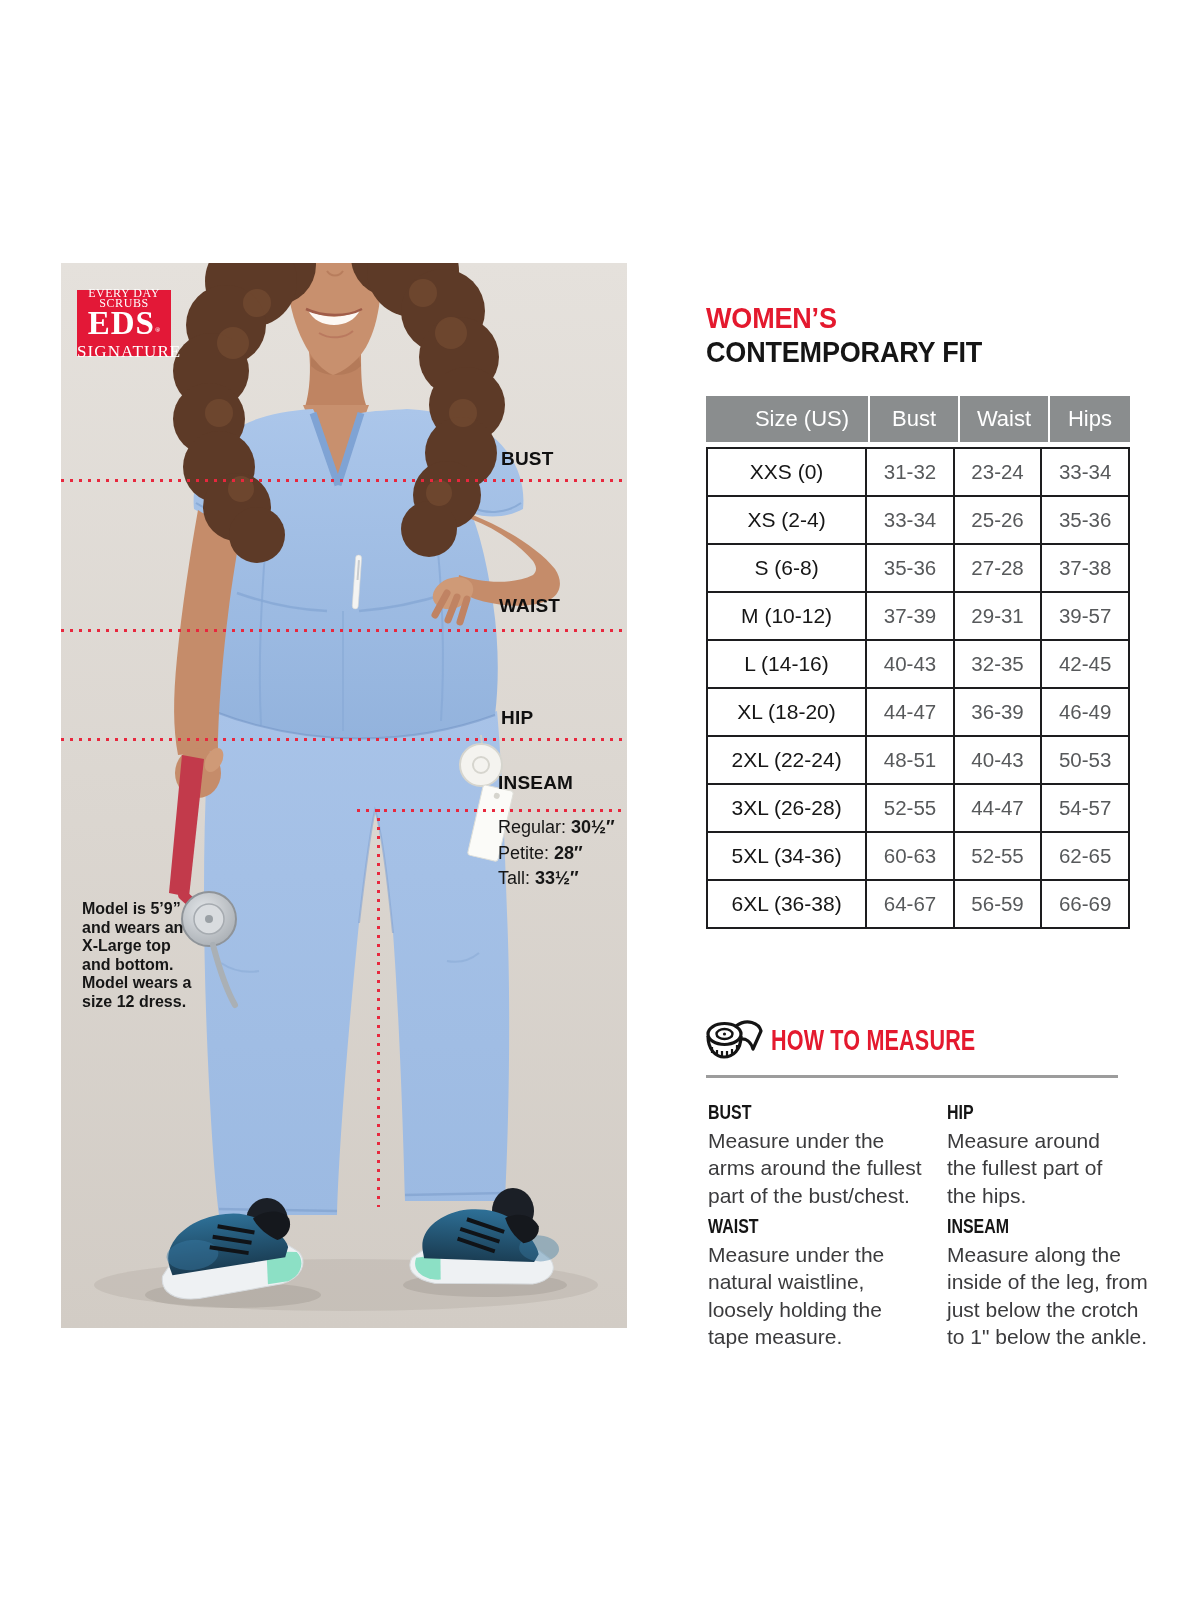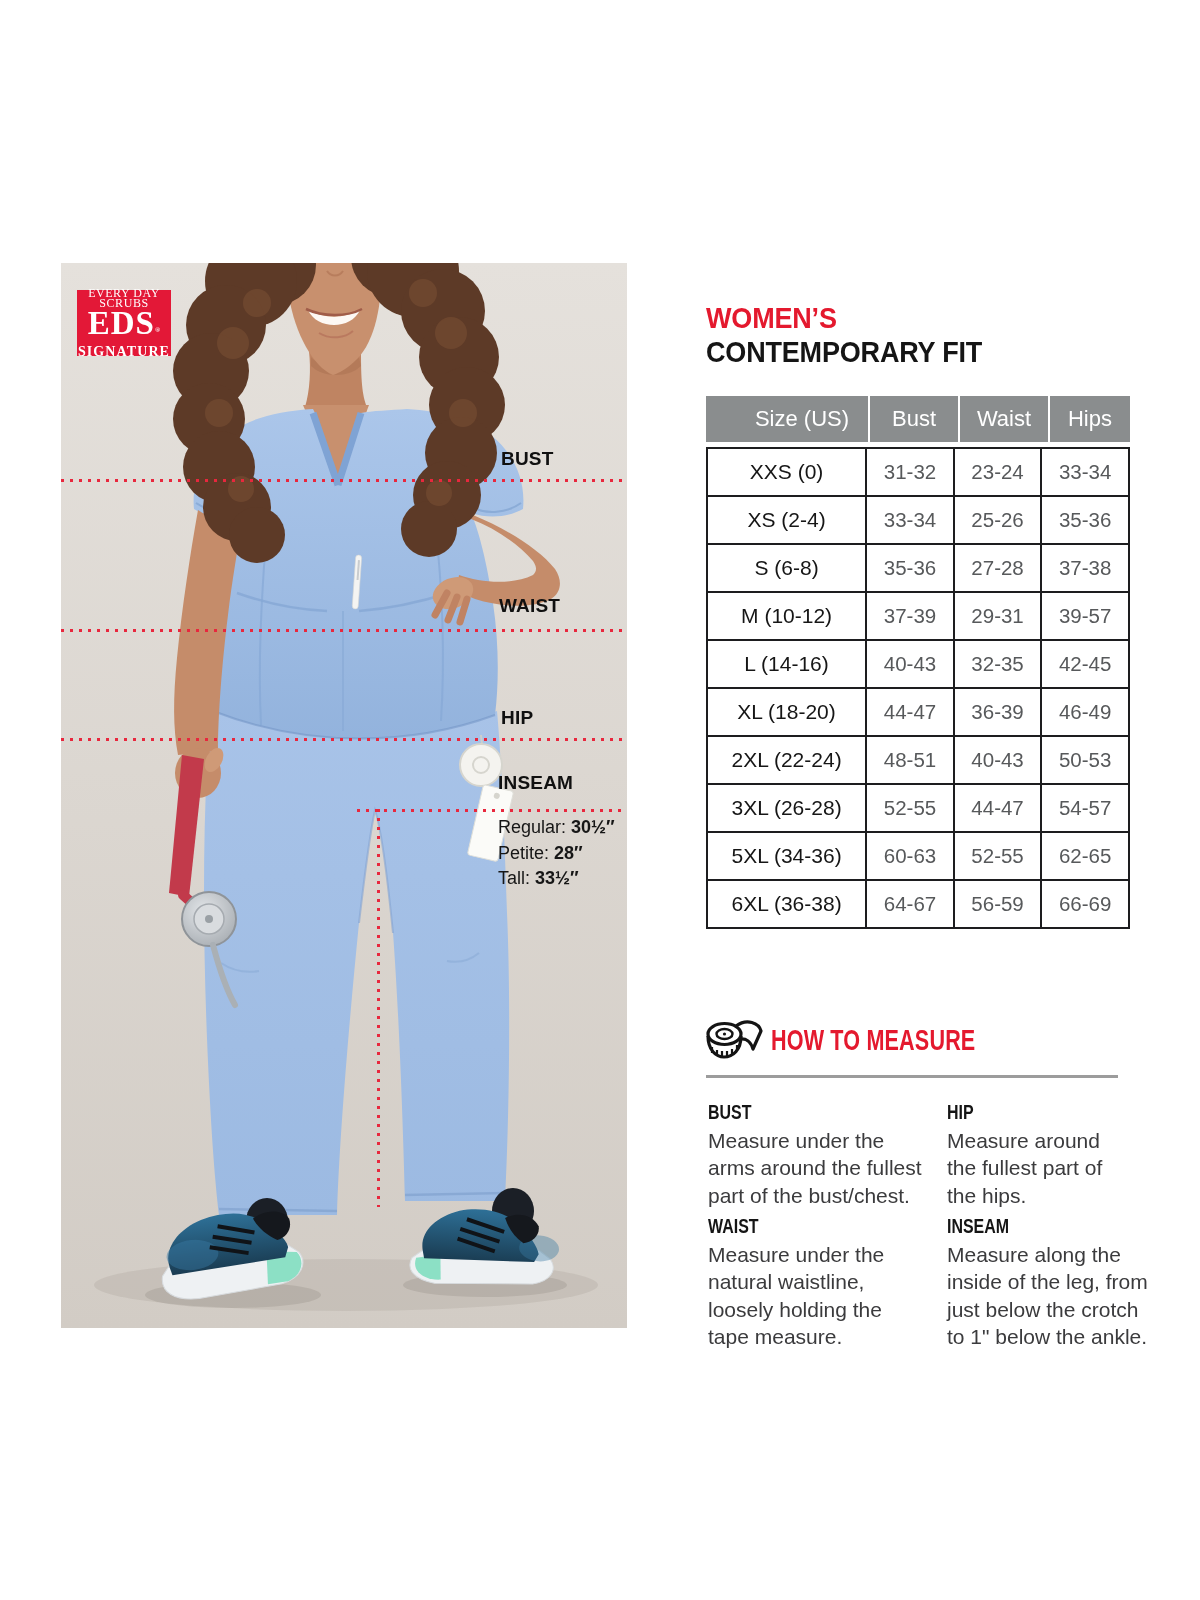--- a/index.html
+++ b/index.html
@@ -9,21 +9,21 @@
   
   .photo{position:absolute;left:61px;top:263px;width:566px;height:1065px;overflow:hidden;}
   .photo svg{position:absolute;left:0;top:0;}
 
   .eds-badge{position:absolute;left:16px;top:27px;width:94px;height:66px;background:#e31837;
              color:#fff;font-family:"Liberation Serif",serif;text-align:center;
              display:flex;flex-direction:column;justify-content:center;}
   .eds-top{font-size:12px;font-weight:normal;letter-spacing:.55px;line-height:10px;}
   .eds-mid{font-size:33px;font-weight:bold;line-height:30px;letter-spacing:1px;}
   .eds-reg{font-size:7px;vertical-align:2px;letter-spacing:0;}
-  .eds-bot{font-size:14px;font-weight:bold;letter-spacing:1.1px;line-height:14px;}
+  .eds-bot{font-size:17px;font-weight:normal;letter-spacing:1.1px;line-height:14px;}
 
   .mline-h{position:absolute;height:3px;
            background-image:repeating-linear-gradient(90deg,#e8273d 0 3px,transparent 3px 9px);}
   .mline-v{position:absolute;width:3px;
            background-image:repeating-linear-gradient(180deg,#e8273d 0 3px,transparent 3px 9px);}
   .mlabel{position:absolute;font-size:19px;font-weight:bold;color:#101010;letter-spacing:.2px;white-space:nowrap;}
 
   .inseam-info{position:absolute;left:437px;top:552px;font-size:18px;line-height:25.5px;color:#161616;white-space:nowrap;}
   .inseam-info .iv{font-weight:bold;}
 
@@ -242,20 +242,28 @@
     <div class="mlabel" style="left:438px;top:332px;">WAIST</div>
     <div class="mlabel" style="left:440px;top:444px;">HIP</div>
     <div class="mlabel" style="left:437px;top:509px;">INSEAM</div>
 
     <div class="inseam-info">
       <div><span>Regular: </span><span class="iv">30½″</span></div>
       <div><span>Petite: </span><span class="iv">28″</span></div>
       <div><span>Tall: </span><span class="iv">33½″</span></div>
     </div>
 
+    <div class="model-note">
+      <div>Model is 5’9”</div>
+      <div>and wears an</div>
+      <div>X-Large top</div>
+      <div>and bottom.</div>
+      <div>Model wears a</div>
+      <div>size 12 dress.</div>
+    </div>
   </div>
 
   <div class="title">
     <div class="t1"><span class="tx">WOMEN’S</span></div>
     <div class="t2"><span class="tx">CONTEMPORARY FIT</span></div>
   </div>
 
   <div class="tbl-header">
     <div class="th c0">Size (US)</div>
     <div class="th c1">Bust</div>

